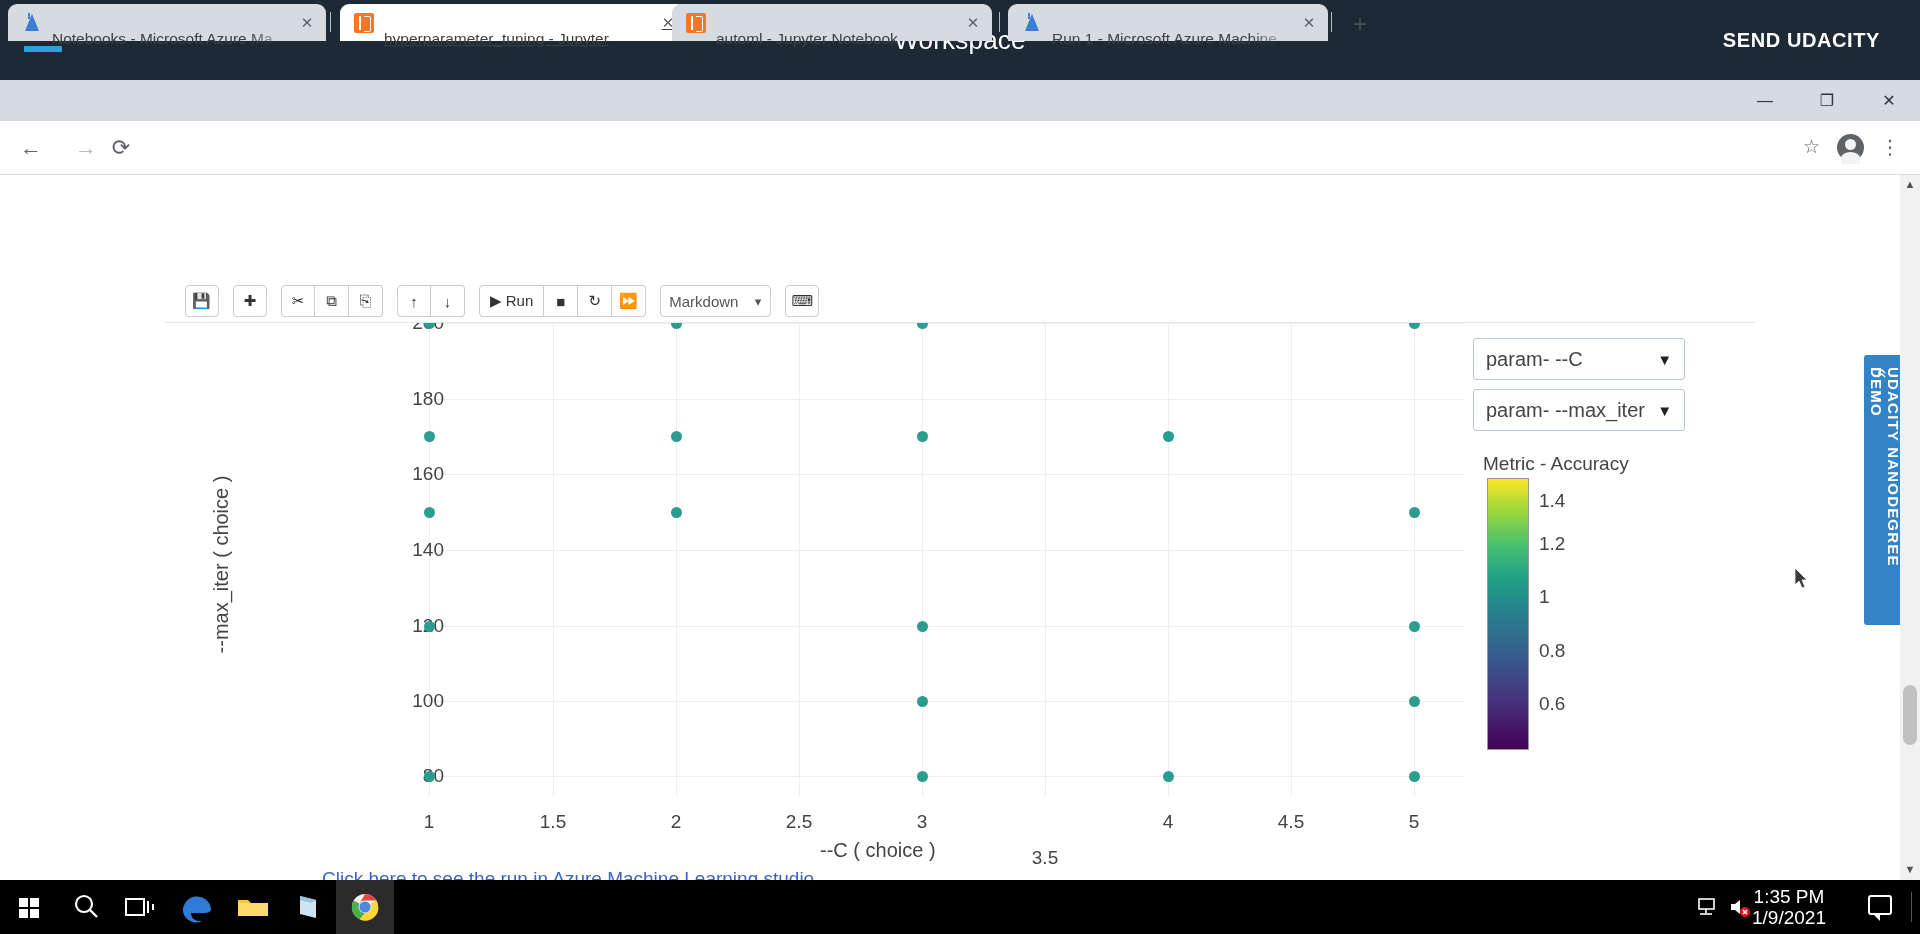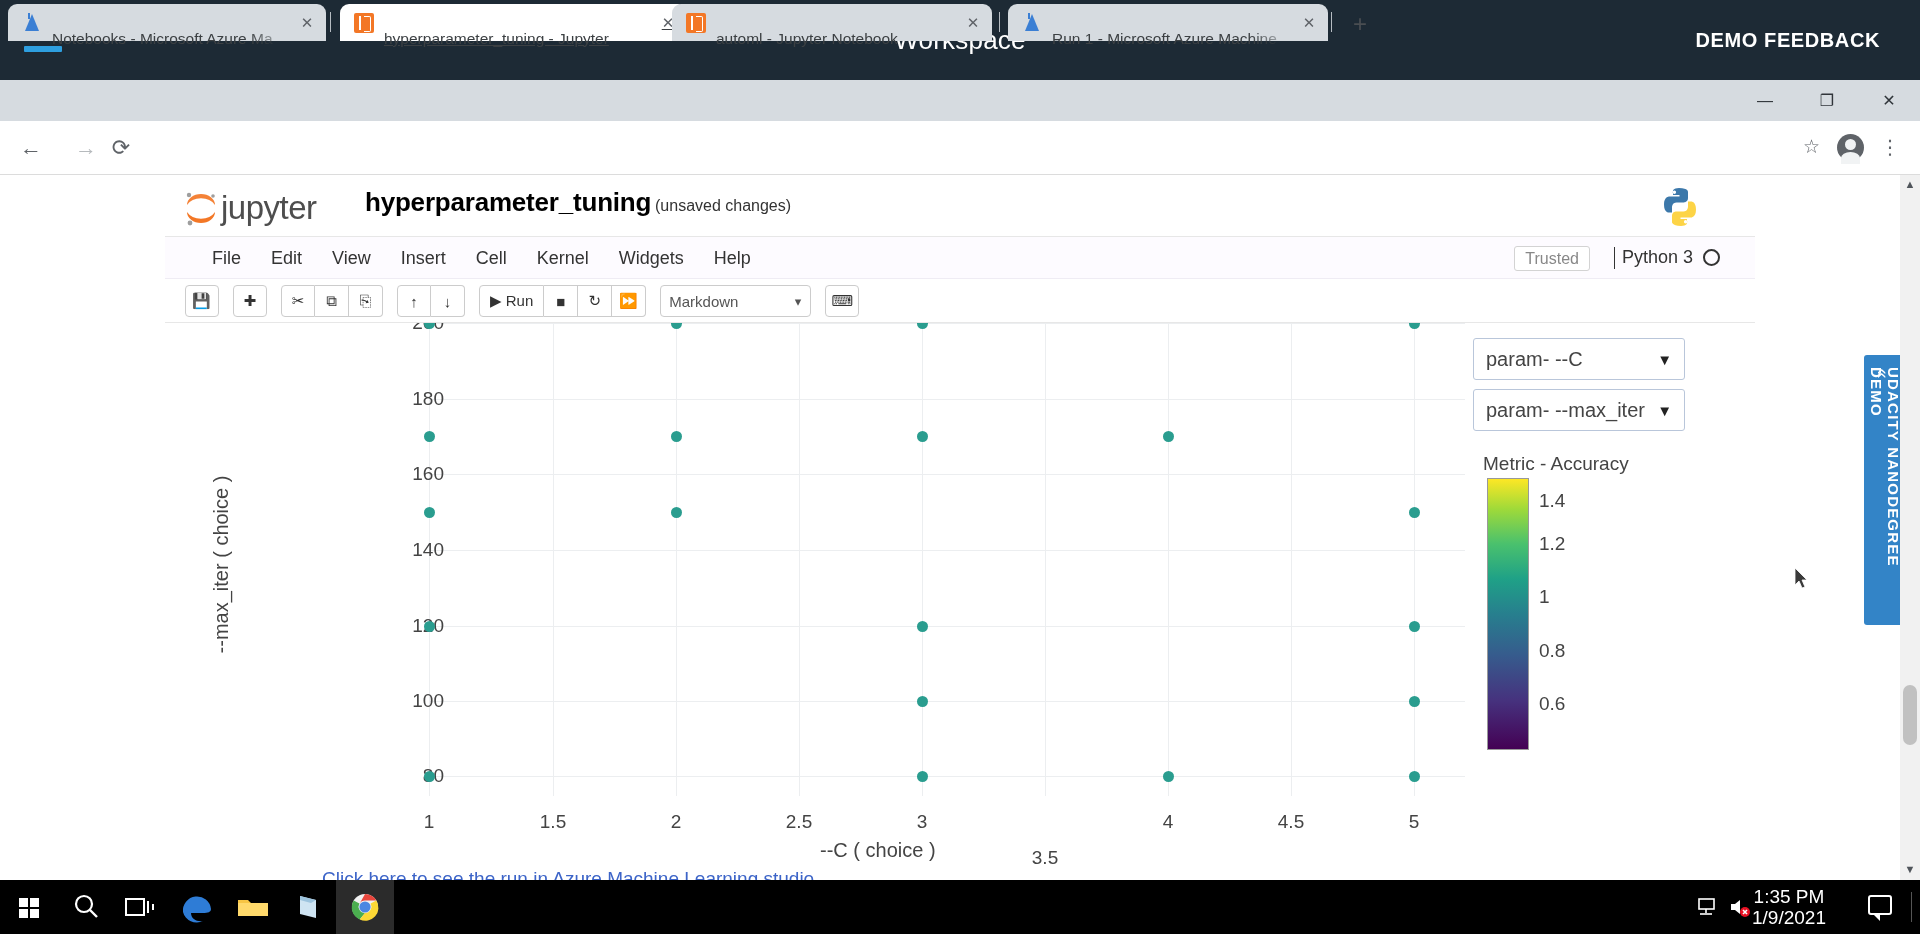--- a/index.html
+++ b/index.html
@@ -190,21 +190,21 @@
     min-width:34px; height:32px; border:1px solid #cccccc; background:#fff;
     display:flex; align-items:center; justify-content:center;
     font-size:15px; color:#333; cursor:pointer;
   }
   .tb-group .tb-btn + .tb-btn{ border-left:none; }
   .tb-group .tb-btn:first-child{ border-radius:4px 0 0 4px; }
   .tb-group .tb-btn:last-child{ border-radius:0 4px 4px 0; }
   .tb-group .tb-btn:only-child{ border-radius:4px; }
   .tb-btn.wide{ padding:0 10px; }
   #celltype-select{
-    width:151px; height:32px; border:1px solid #ccc; border-radius:4px; background:#fff;
+    width:111px; height:32px; border:1px solid #ccc; border-radius:4px; background:#fff;
     display:flex; align-items:center; padding:0 8px; font-size:15px; color:#555;
     margin-right:14px; cursor:pointer; position:relative;
   }
   #celltype-select .caret{ position:absolute; right:9px; top:8px; font-size:13px; color:#555;}
 
   
   #jbody{
     position:absolute; left:165px; top:148px; width:1575px; height:557px;
     background:#fff; overflow:hidden;
   }
@@ -313,21 +313,21 @@
 </head>
 <body>
 
 <div id="workspace-bar">
   <div id="ws-hamburger">
     <span></span>
     <span></span>
     <span></span>
   </div>
   <div id="ws-title">Workspace</div>
-  <div id="ws-feedback">DEMO FEEDBACK</div>
+  <div id="ws-feedback">SEND UDACITY</div>
 </div>
 
 <div id="tabstrip"></div>
 <div id="win-ctrl">
   <div class="win-btn" style="left:44px;">—</div>
   <div class="win-btn" style="left:106px;">❐</div>
   <div class="win-btn" style="left:168px;">✕</div>
 </div>
 
 <div class="chrome-tab inactive" style="left:8px; width:318px;">
@@ -359,55 +359,21 @@
   <div class="nav-btn" style="left:15px;">←</div>
   <div class="nav-btn" style="left:70px; color:#b6babd;">→</div>
   <div class="nav-btn" style="left:105px;">⟳</div>
   <div id="star-icon">☆</div>
   <div id="profile-icon"></div>
   <div id="menu-dots">⋮</div>
 </div>
 
 <div id="jpage">
 
-  <div id="jheader">
-    <div id="jlogo">
-      <svg id="jlogo-mark" viewBox="0 0 36 34">
-        <circle cx="6" cy="3" r="2.2" fill="#9e9e9e"></circle>
-        <circle cx="30" cy="4" r="1.8" fill="#9e9e9e"></circle>
-        <circle cx="7" cy="31" r="2.4" fill="#9e9e9e"></circle>
-        <path d="M4 13 A14 11 0 0 1 32 13 A16 13 0 0 0 4 13 Z" fill="#f37726" opacity="0.92"></path>
-        <path d="M4 20 A14 11 0 0 0 32 20 A16 13 0 0 1 4 20 Z" fill="#f37726"></path>
-      </svg>
-      <div id="jlogo-text">jupyter</div>
-    </div>
-    <div id="jnotebook-name">hyperparameter_tuning</div>
-    <div id="jsave-status">(unsaved changes)</div>
-    <svg id="jpython-logo" viewBox="0 0 46 46">
-      <path d="M22 4c-6 0-6 3-6 3v4h6.5v1.5H12s-5 0-5 8 4.5 8 4.5 8H15v-5s-.2-5 4.7-5h6.8s4.5.1 4.5-4.4V8.2S31.6 4 22 4zm-4.6 2.6a1.7 1.7 0 1 1 0 3.4 1.7 1.7 0 0 1 0-3.4z" fill="#3c78aa"></path>
-      <path d="M24 42c6 0 6-3 6-3v-4h-6.5v-1.5H34s5 0 5-8-4.5-8-4.5-8H31v5s.2 5-4.7 5h-6.8S15 27.4 15 31.9v5.9S14.4 42 24 42zm4.6-2.6a1.7 1.7 0 1 1 0-3.4 1.7 1.7 0 0 1 0 3.4z" fill="#fdd446"></path>
-    </svg>
-  </div>
-
-  <div id="jmenubar">
-    <div id="jmenu-items">
-      <div class="jmenu">File</div>
-      <div class="jmenu">Edit</div>
-      <div class="jmenu">View</div>
-      <div class="jmenu">Insert</div>
-      <div class="jmenu">Cell</div>
-      <div class="jmenu">Kernel</div>
-      <div class="jmenu">Widgets</div>
-      <div class="jmenu">Help</div>
-    </div>
-    <div id="trusted-badge">Trusted</div>
-    <div id="kernel-sep"></div>
-    <div id="kernel-name">Python 3</div>
-    <div id="kernel-idle"></div>
-  </div>
+
 
   <div id="jtoolbar">
     <div id="jtoolbar-inner">
       <div class="tb-group">
         <div class="tb-btn">💾</div>
       </div>
       <div class="tb-group">
         <div class="tb-btn">✚</div>
       </div>
       <div class="tb-group">

